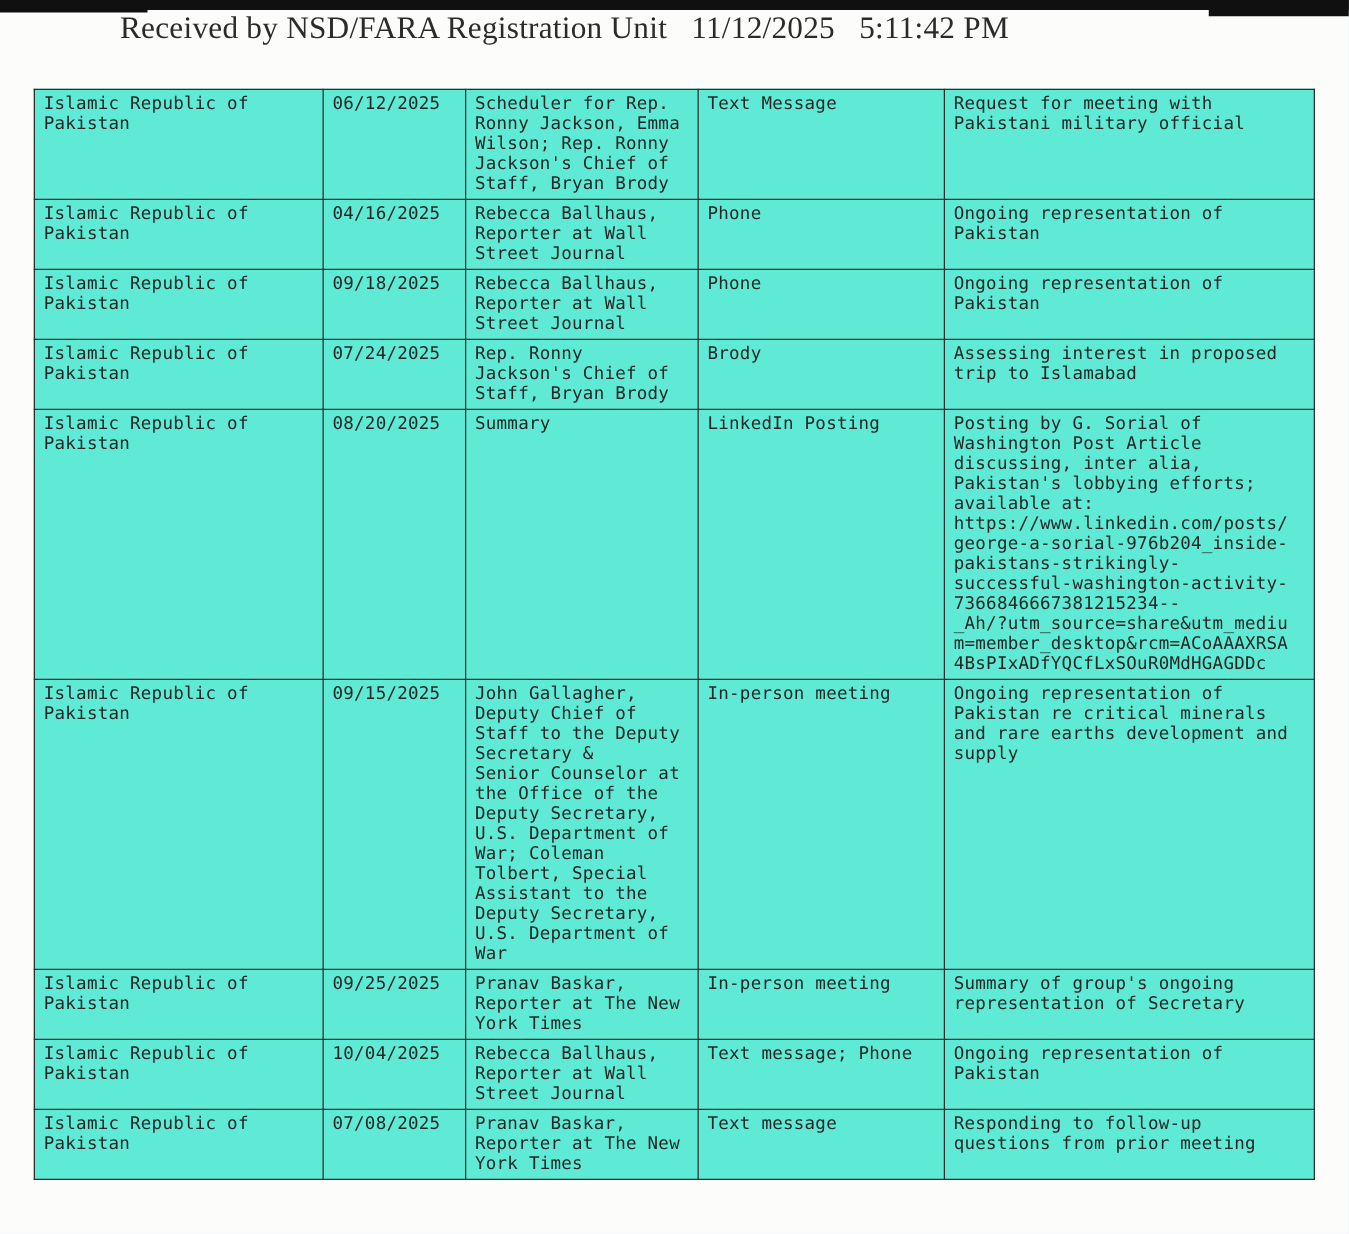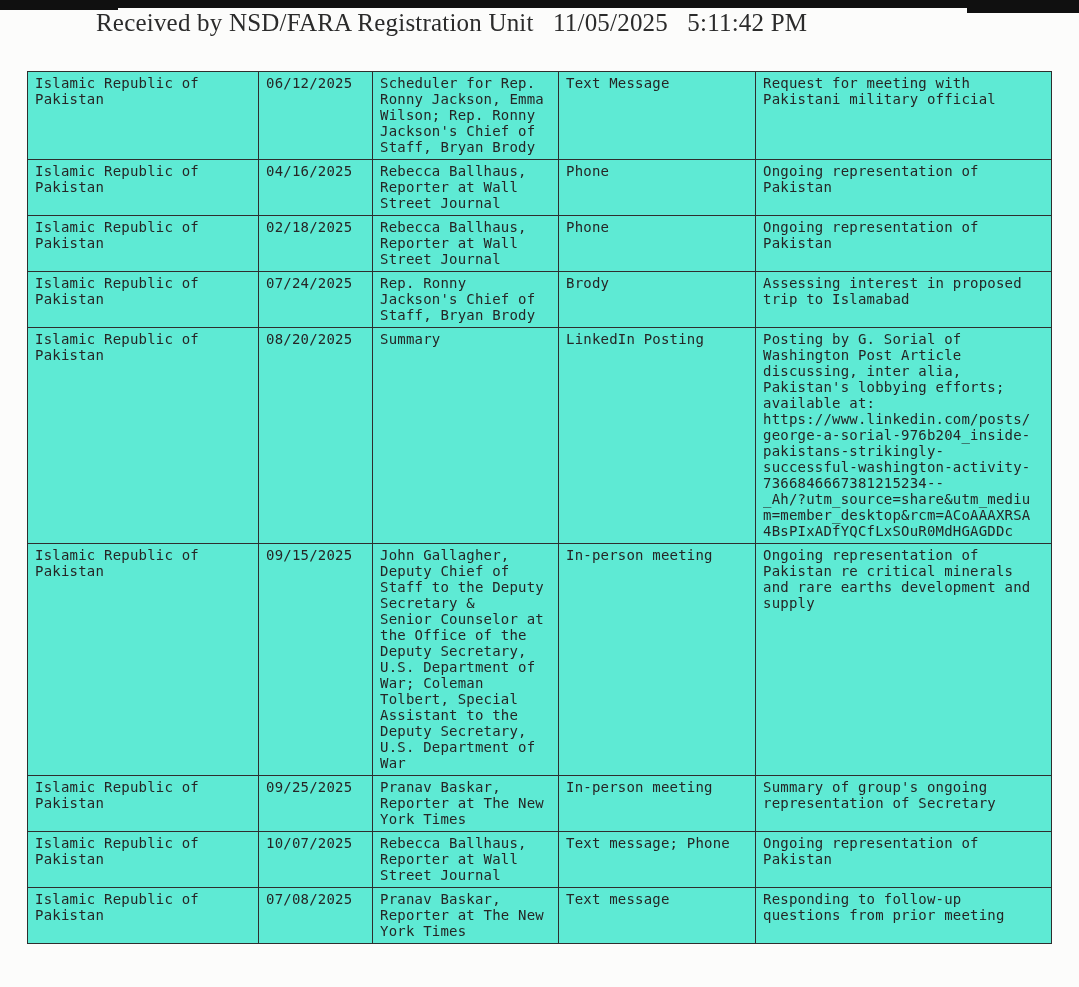--- a/index.html
+++ b/index.html
@@ -65,21 +65,21 @@
     overflow: hidden;
   }
 </style>
 </head>
 <body>
 
 <div class="scan-bar"></div>
 <div class="scan-bar-left"></div>
 <div class="scan-bar-right"></div>
 
-<div class="received-stamp">Received by NSD/FARA Registration Unit   11/05/2025   5:11:42 PM</div>
+<div class="received-stamp">Received by NSD/FARA Registration Unit   11/12/2025   5:11:42 PM</div>
 
 <table class="doc-table">
   <colgroup>
     <col style="width:231px">
     <col style="width:114px">
     <col style="width:186px">
     <col style="width:197px">
     <col style="width:296px">
   </colgroup>
   <tbody id="table-body">
@@ -103,21 +103,21 @@
         <td>Rebecca Ballhaus,
 Reporter at Wall
 Street Journal</td>
         <td>Phone</td>
         <td>Ongoing representation of
 Pakistan</td>
       </tr>
       <tr>
         <td>Islamic Republic of
 Pakistan</td>
-        <td>02/18/2025</td>
+        <td>09/18/2025</td>
         <td>Rebecca Ballhaus,
 Reporter at Wall
 Street Journal</td>
         <td>Phone</td>
         <td>Ongoing representation of
 Pakistan</td>
       </tr>
       <tr>
         <td>Islamic Republic of
 Pakistan</td>
@@ -180,21 +180,21 @@
         <td>Pranav Baskar,
 Reporter at The New
 York Times</td>
         <td>In-person meeting</td>
         <td>Summary of group's ongoing
 representation of Secretary</td>
       </tr>
       <tr>
         <td>Islamic Republic of
 Pakistan</td>
-        <td>10/07/2025</td>
+        <td>10/04/2025</td>
         <td>Rebecca Ballhaus,
 Reporter at Wall
 Street Journal</td>
         <td>Text message; Phone</td>
         <td>Ongoing representation of
 Pakistan</td>
       </tr>
       <tr>
         <td>Islamic Republic of
 Pakistan</td>

